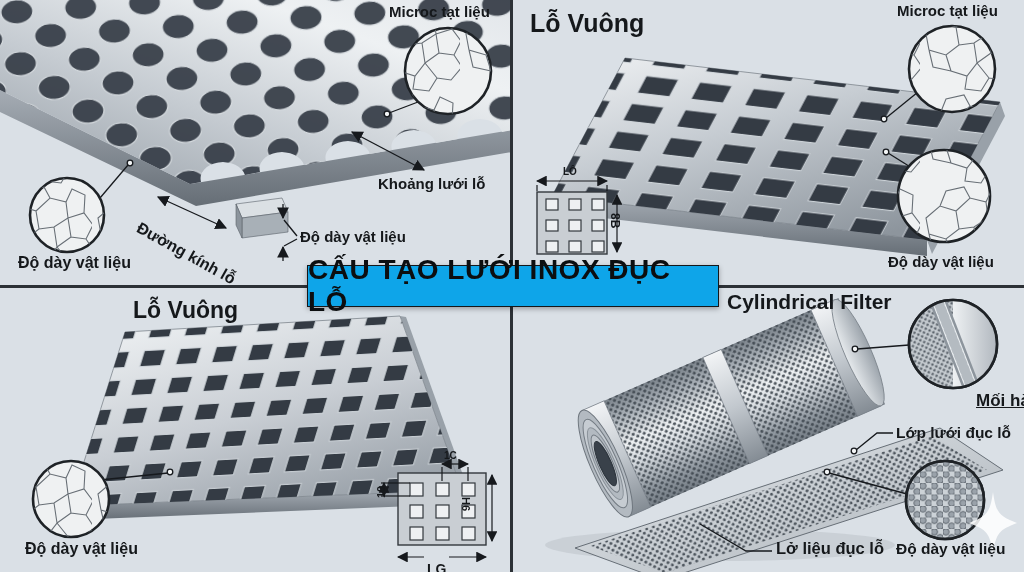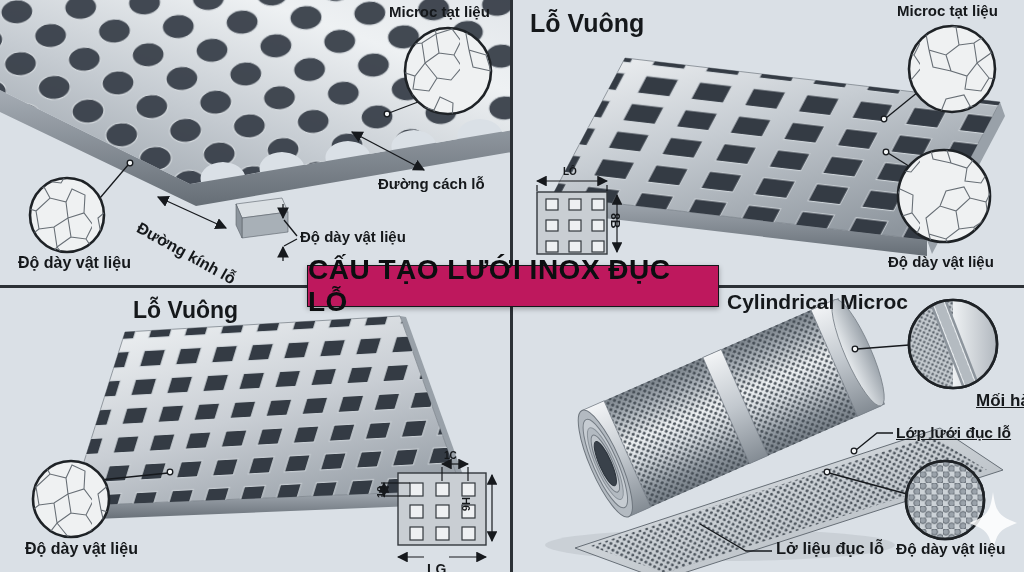--- a/index.html
+++ b/index.html
@@ -3,21 +3,21 @@
 <meta charset="utf-8">
 <style>
   html,body{margin:0;padding:0;background:#b9c0c7;}
   .canvas{position:relative;width:1024px;height:572px;overflow:hidden;
           background:#dae0e6;font-family:"Liberation Sans","DejaVu Sans",sans-serif;}
   .art{position:absolute;left:0;top:0;}
   .divider-v{position:absolute;left:510px;top:0;width:3px;height:572px;background:#2c3136;}
   .divider-h{position:absolute;left:0;top:285px;width:1024px;height:3px;background:#2c3136;}
   .lbl{position:absolute;color:#15181b;white-space:nowrap;font-weight:600;line-height:1.1;}
   .lbl.bold{font-weight:700;}
-  .banner{position:absolute;left:307px;top:265px;width:412px;height:42px;background:#be185d;
+  .banner{position:absolute;left:307px;top:265px;width:412px;height:42px;background:#0ea5e9;
           border:1.5px solid #14171a;box-sizing:border-box;display:flex;align-items:center;
           justify-content:center;box-shadow:0 2px 5px rgba(0,0,0,.3);}
   .banner span{font-size:28px;font-weight:700;color:#0c0e10;letter-spacing:.5px;}
 </style>
 </head>
 <body>
 
 <div class="canvas">
 
 <svg class="art" width="1024" height="572" viewBox="0 0 1024 572">
@@ -269,41 +269,41 @@
     </g>
     <path d="M993,492 C996,513 999,516 1017,523 C999,530 996,533 993,554
              C990,533 987,530 969,523 C987,516 990,513 993,492 Z" fill="#ffffff" opacity="0.85"></path>
   </g>
 </svg>
 
 <div class="divider-v"></div>
 <div class="divider-h"></div>
 
 <div class="lbl bold" style="left:389px;top:4px;font-size:15px;">Microc tạt liệu</div>
-<div class="lbl" style="left:378px;top:176px;font-size:15px;">Đường cách lỗ</div>
+<div class="lbl" style="left:378px;top:176px;font-size:15px;">Khoảng lưới lỗ</div>
 <div class="lbl" style="left:138px;top:218px;font-size:16px;transform:rotate(29deg);transform-origin:left center;">Đường kính lỗ</div>
 <div class="lbl" style="left:300px;top:229px;font-size:15px;">Độ dày vật liệu</div>
 <div class="lbl" style="left:18px;top:254px;font-size:16px;">Độ dày vật liệu</div>
 
 <div class="lbl bold" style="left:530px;top:10px;font-size:25px;">Lỗ Vuông</div>
 <div class="lbl bold" style="left:897px;top:3px;font-size:15px;">Microc tạt liệu</div>
 <div class="lbl" style="left:888px;top:254px;font-size:15px;">Độ dày vật liệu</div>
 <div class="lbl" style="left:563px;top:166px;font-size:10px;">LÔ</div>
 <div class="lbl" style="left:621px;top:213px;font-size:12px;transform:rotate(90deg);transform-origin:left top;">8B</div>
 
 <div class="lbl bold" style="left:133px;top:298px;font-size:23px;">Lỗ Vuông</div>
 <div class="lbl" style="left:25px;top:540px;font-size:16px;">Độ dày vật liệu</div>
 <div class="lbl" style="left:444px;top:450px;font-size:10px;">1C</div>
 <div class="lbl" style="left:375px;top:498px;font-size:11px;transform:rotate(-90deg);transform-origin:left top;">10</div>
 <div class="lbl" style="left:472px;top:497px;font-size:11px;transform:rotate(90deg);transform-origin:left top;">H6</div>
 <div class="lbl" style="left:424px;top:547px;font-size:14px;background:#dae0e6;padding:15px 3px;">LG</div>
 
-<div class="lbl bold" style="left:727px;top:290px;font-size:21px;">Cylindrical Microc</div>
+<div class="lbl bold" style="left:727px;top:290px;font-size:21px;">Cylindrical Filter</div>
 <div class="lbl" style="left:976px;top:392px;font-size:17px;text-decoration:underline;">Mối hàn</div>
-<div class="lbl" style="left:896px;top:424px;font-size:15.5px;text-decoration:underline;">Lớp lưới đục lỗ</div>
+<div class="lbl" style="left:896px;top:424px;font-size:15.5px;">Lớp lưới đục lỗ</div>
 <div class="lbl" style="left:776px;top:539px;font-size:16.5px;">Lở liệu đục lỗ</div>
 <div class="lbl" style="left:896px;top:540px;font-size:15.5px;">Độ dày vật liệu</div>
 
 <div class="banner">
   <span>CẤU TẠO LƯỚI INOX ĐỤC LỖ</span>
 </div>
 
 </div>
 
 </body></html>

